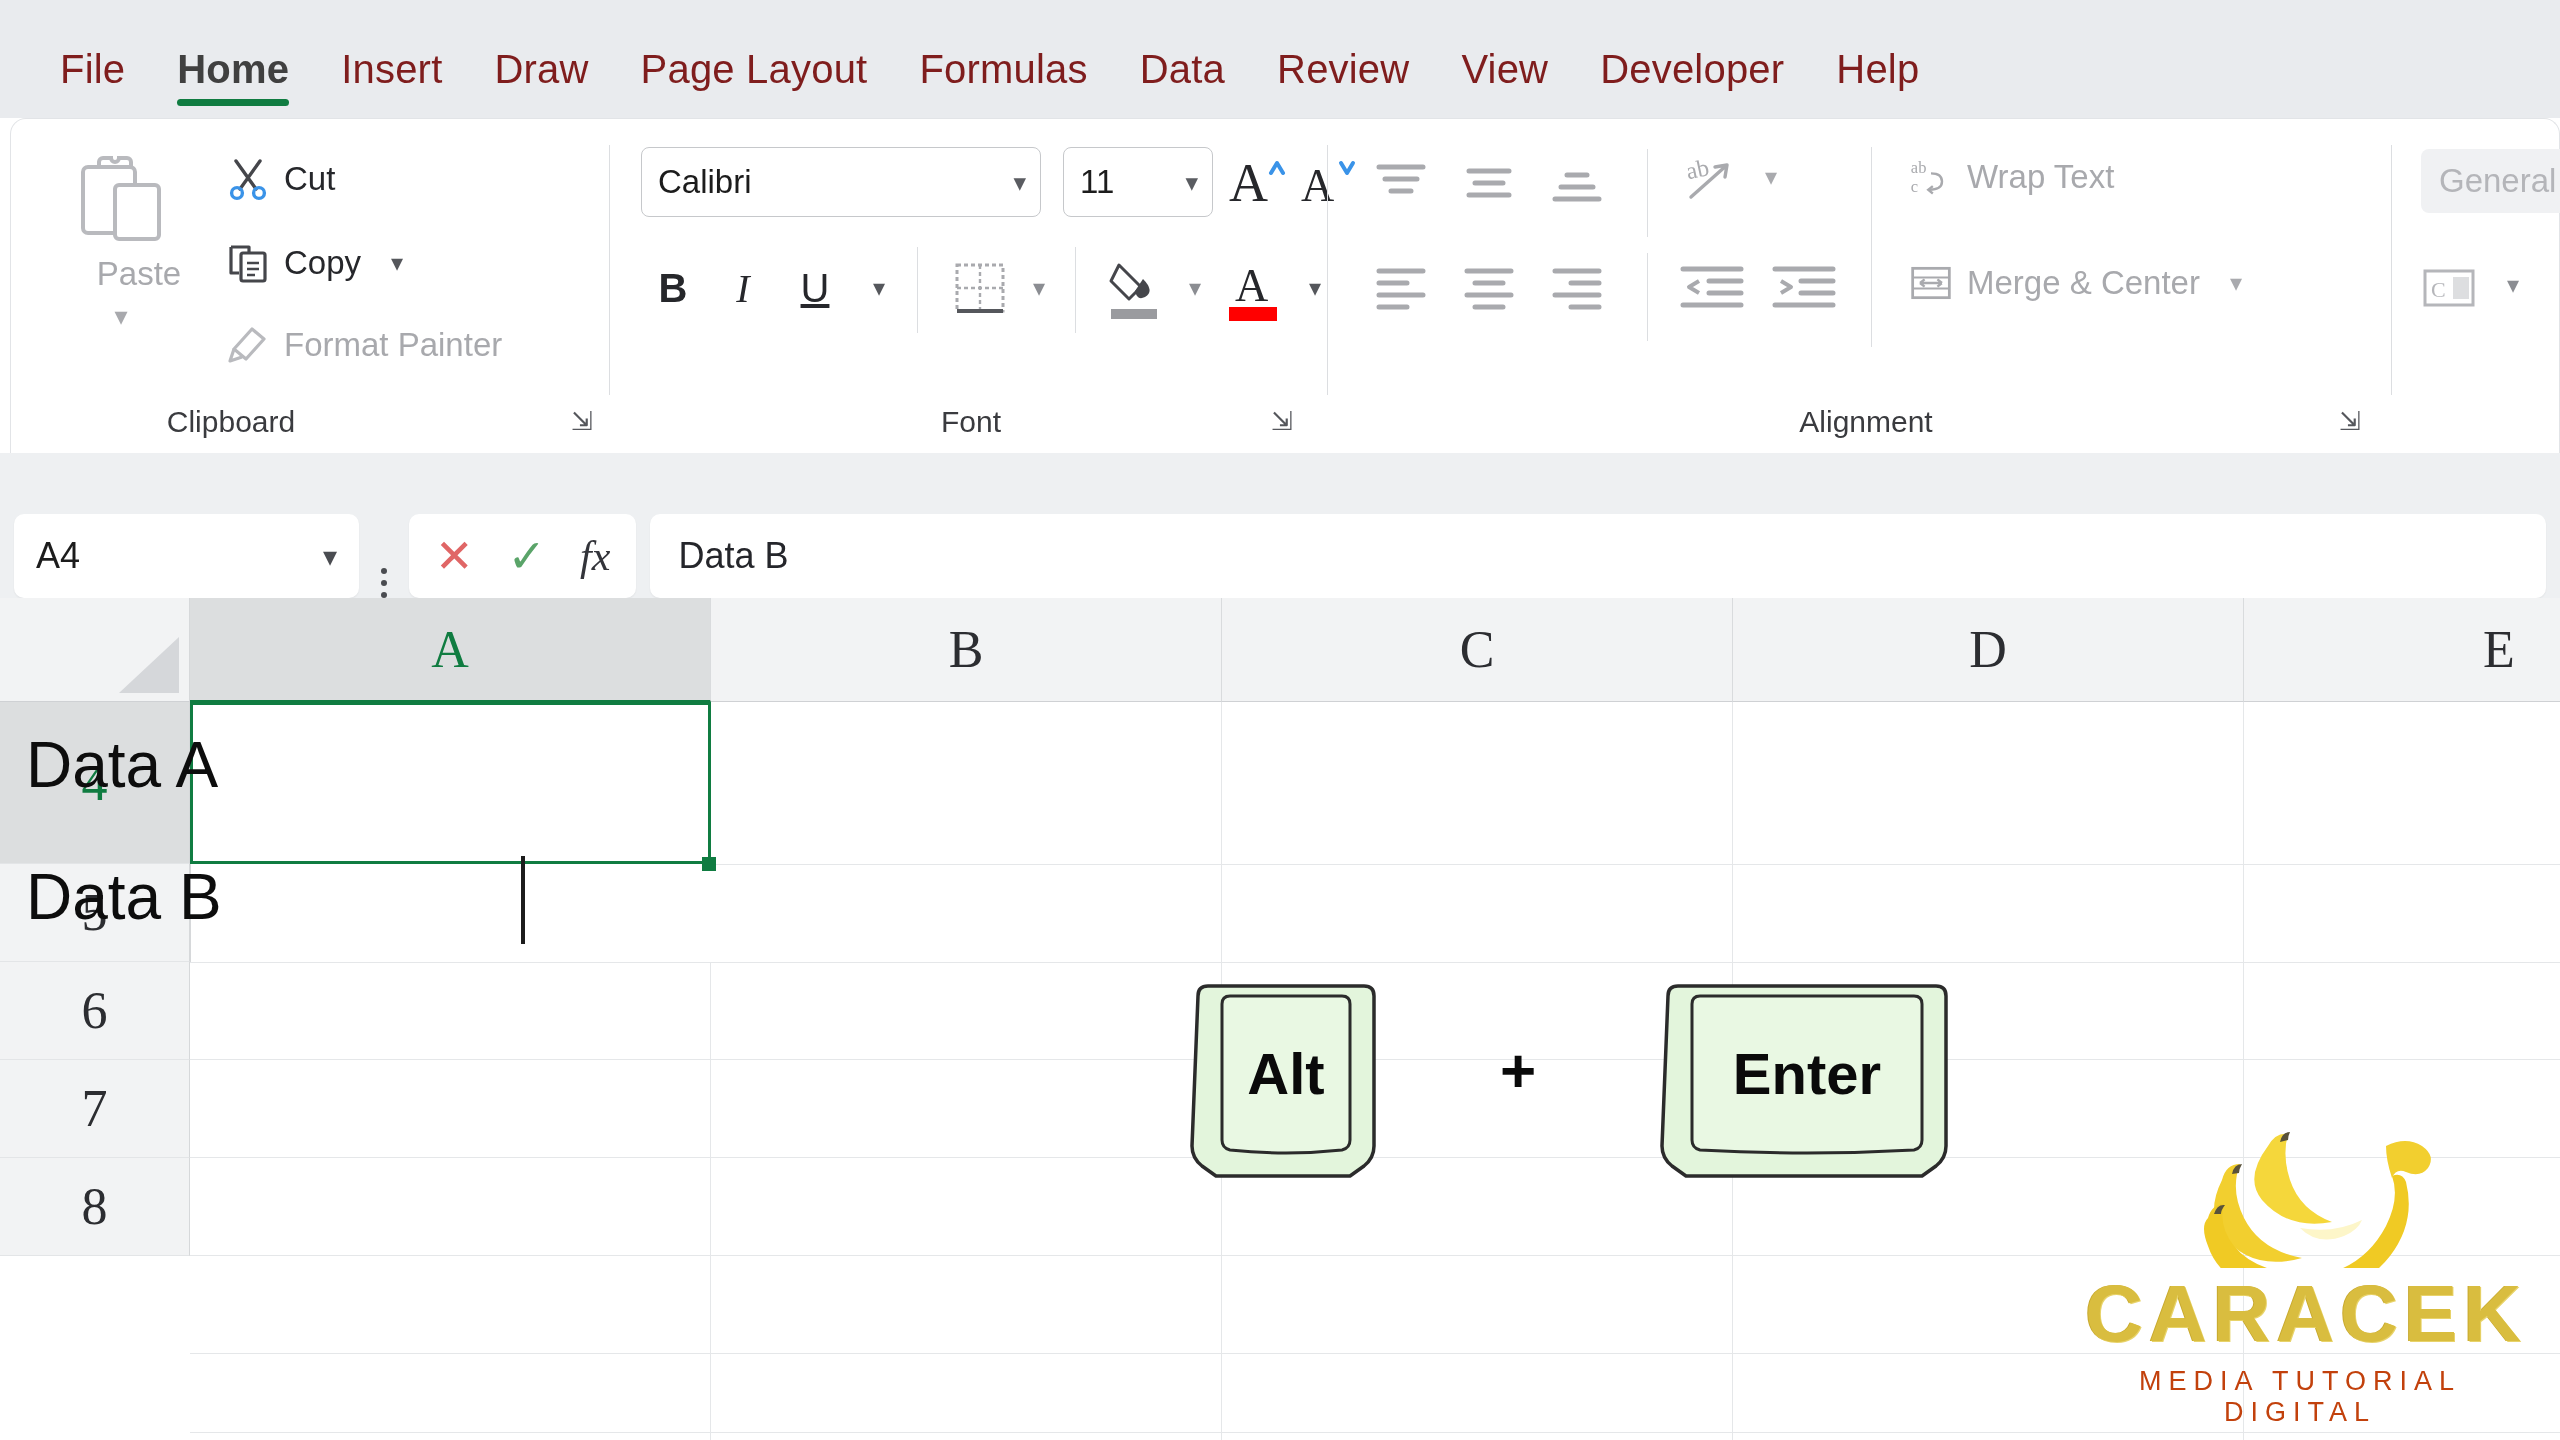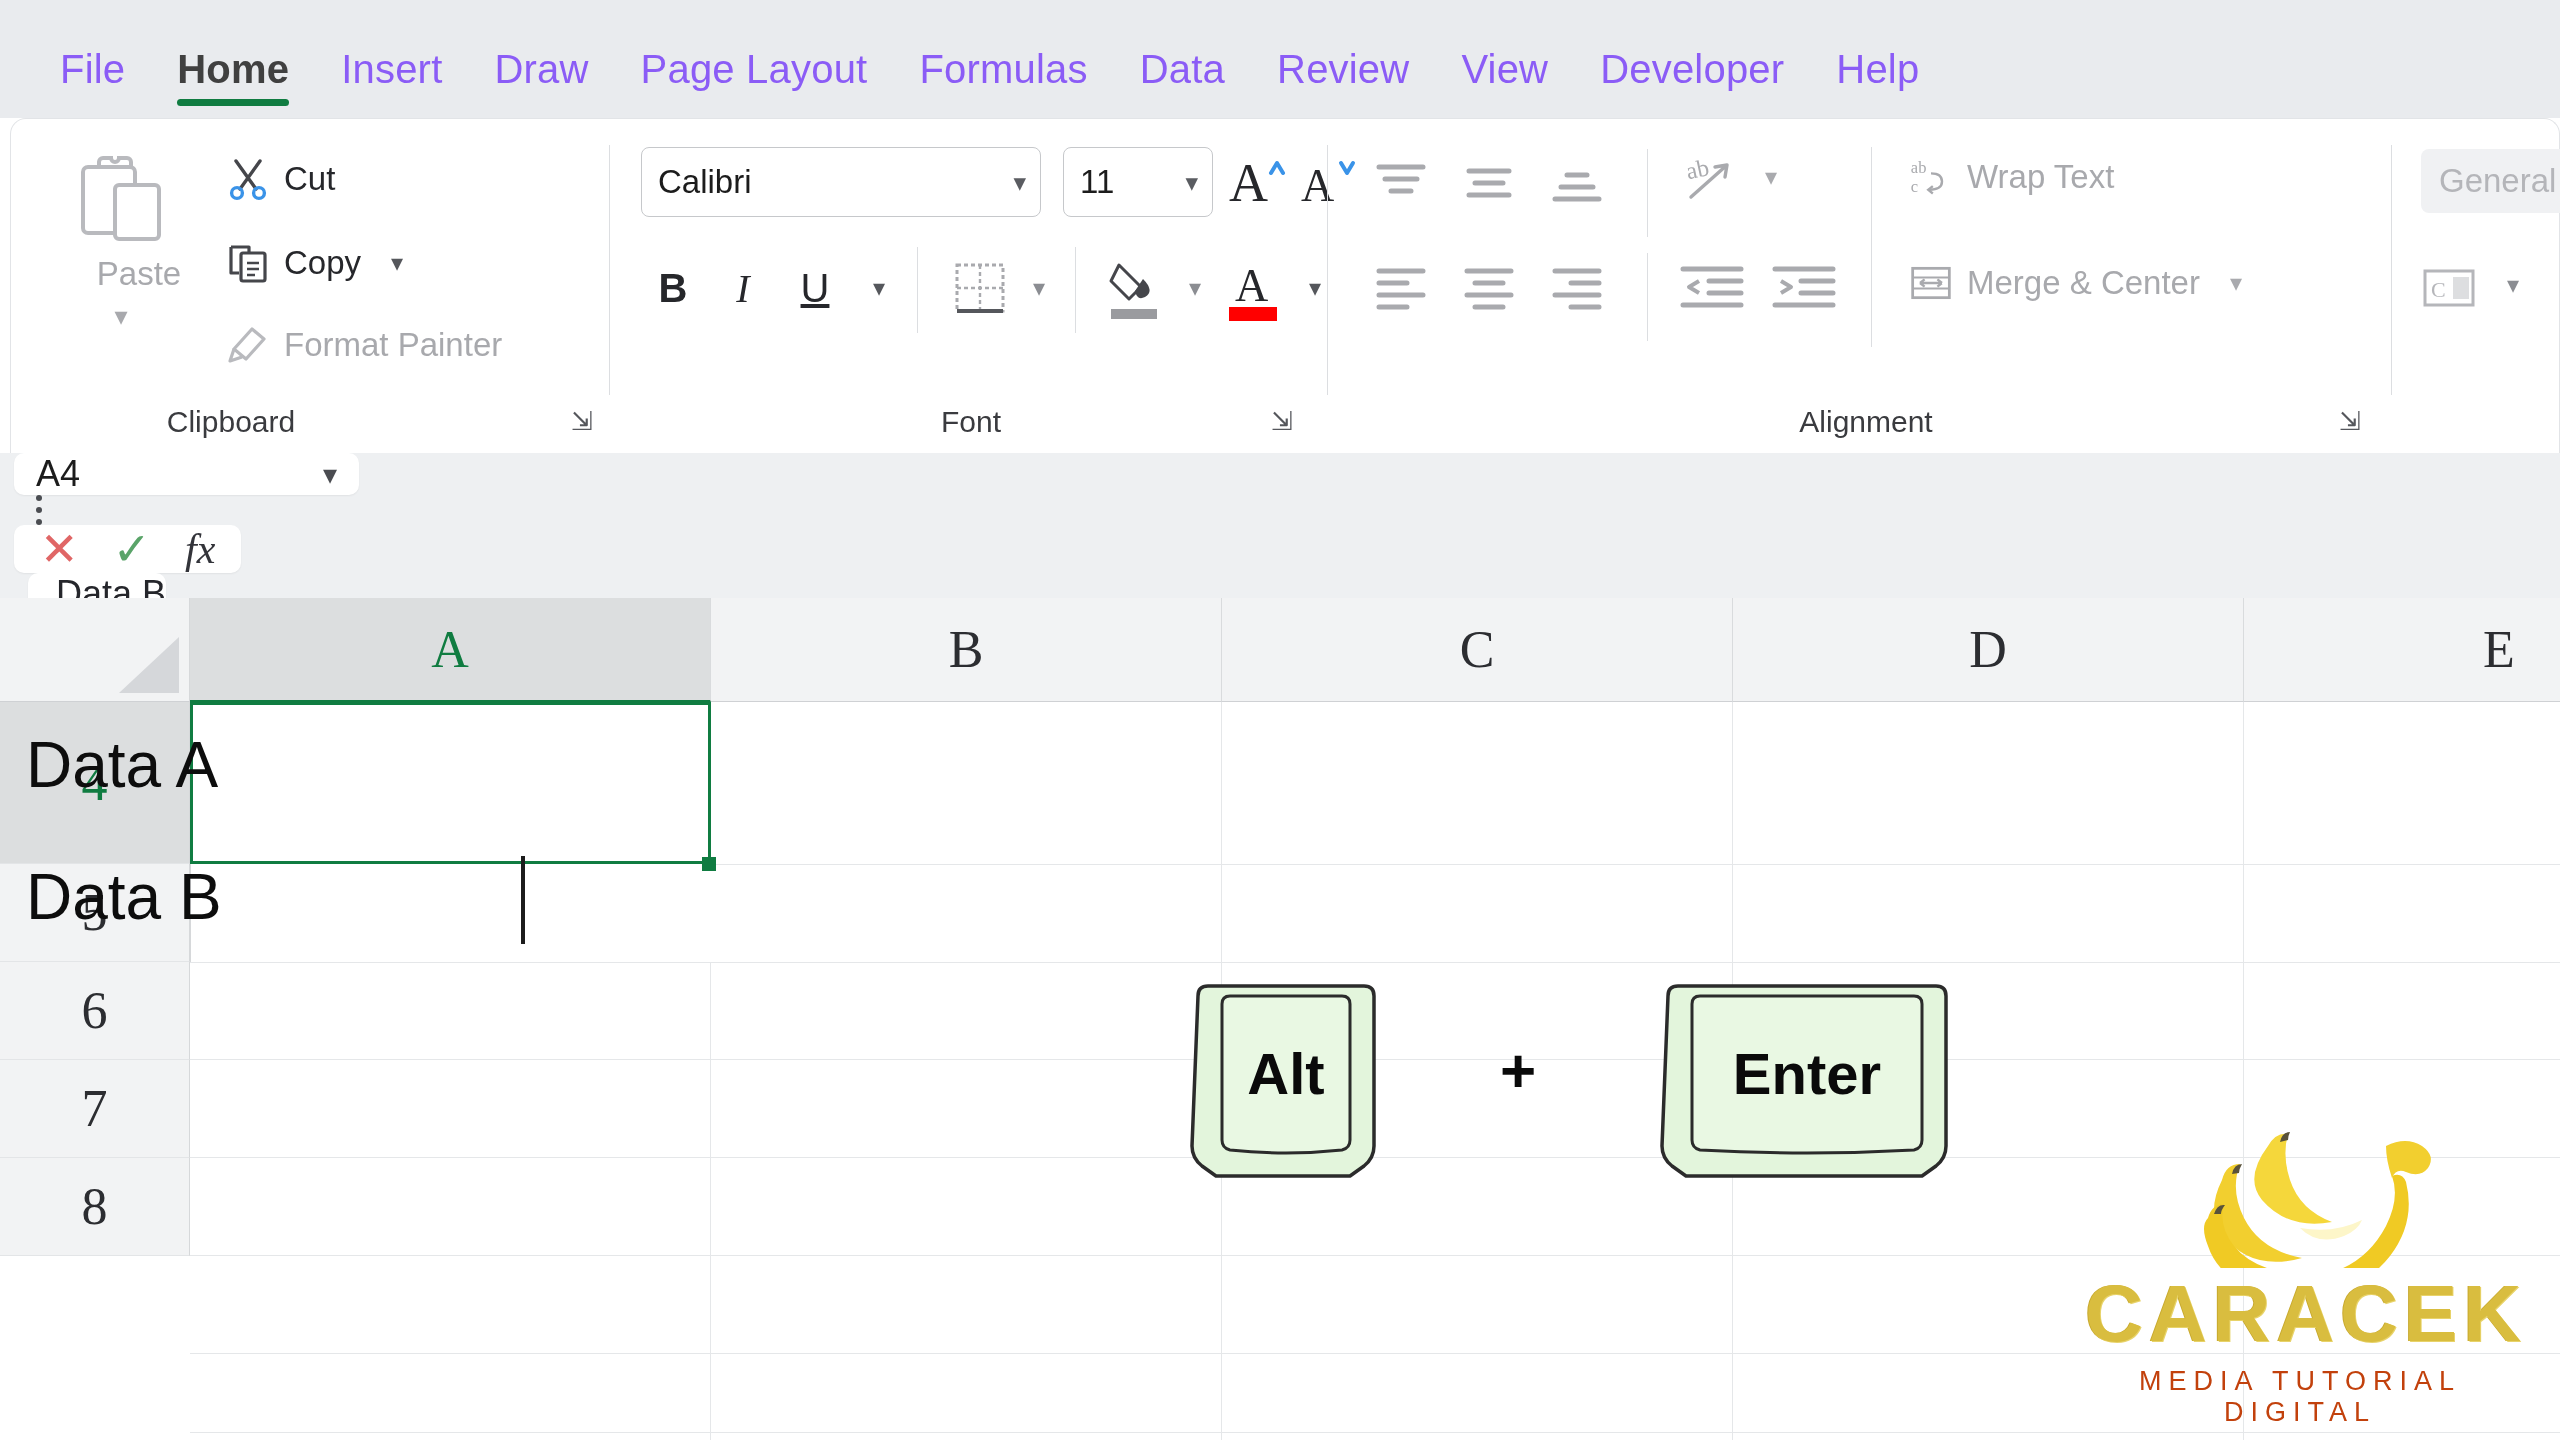--- a/index.html
+++ b/index.html
@@ -13,21 +13,21 @@
 
   
   .tabbar {
     position: absolute; top: 0; left: 0; width: 2560px; height: 118px;
     background: #e9ebee;
     display: flex; align-items: flex-end;
     padding-left: 34px;
   }
   .tab {
     position: relative;
-    font-size: 40px; color: #8b5cf6;
+    font-size: 40px; color: #7f1d1d;
     padding: 0 26px 26px 26px;
     white-space: nowrap;
     letter-spacing: .2px;
   }
   .tab.active { color: #404040; font-weight: bold; }
   .tab.active::after {
     content: ""; position: absolute;
     left: 26px; right: 26px; bottom: 12px;
     height: 7px; background: #107c41; border-radius: 4px;
   }
@@ -103,21 +103,21 @@
     position: absolute; left: 20px; top: 30px; width: 220px; height: 64px;
     background: #f0f1f3; border-radius: 8px;
     display: flex; align-items: center; padding-left: 18px;
     font-size: 33px; color: #b4b5b9;
   }
 
   
   .formulabar {
     position: absolute; top: 453px; left: 0; width: 2560px; height: 145px;
     background: #eef0f2;
-    display: flex; align-items: flex-start; padding: 0 14px; flex-direction: column;
+    display: flex; align-items: flex-end; padding: 0 14px;
   }
   .namebox {
     width: 345px; height: 84px; background: #fff; border-radius: 10px;
     display: flex; align-items: center; justify-content: space-between;
     padding: 0 22px; font-size: 36px; color: #1c1c1c;
     box-shadow: 0 1px 2px rgba(0,0,0,.06);
   }
   .namebox .dd { font-size: 28px; color: #4a4c51; }
   .vdots {
     width: 50px; display: flex; flex-direction: column; align-items: center; gap: 6px;

